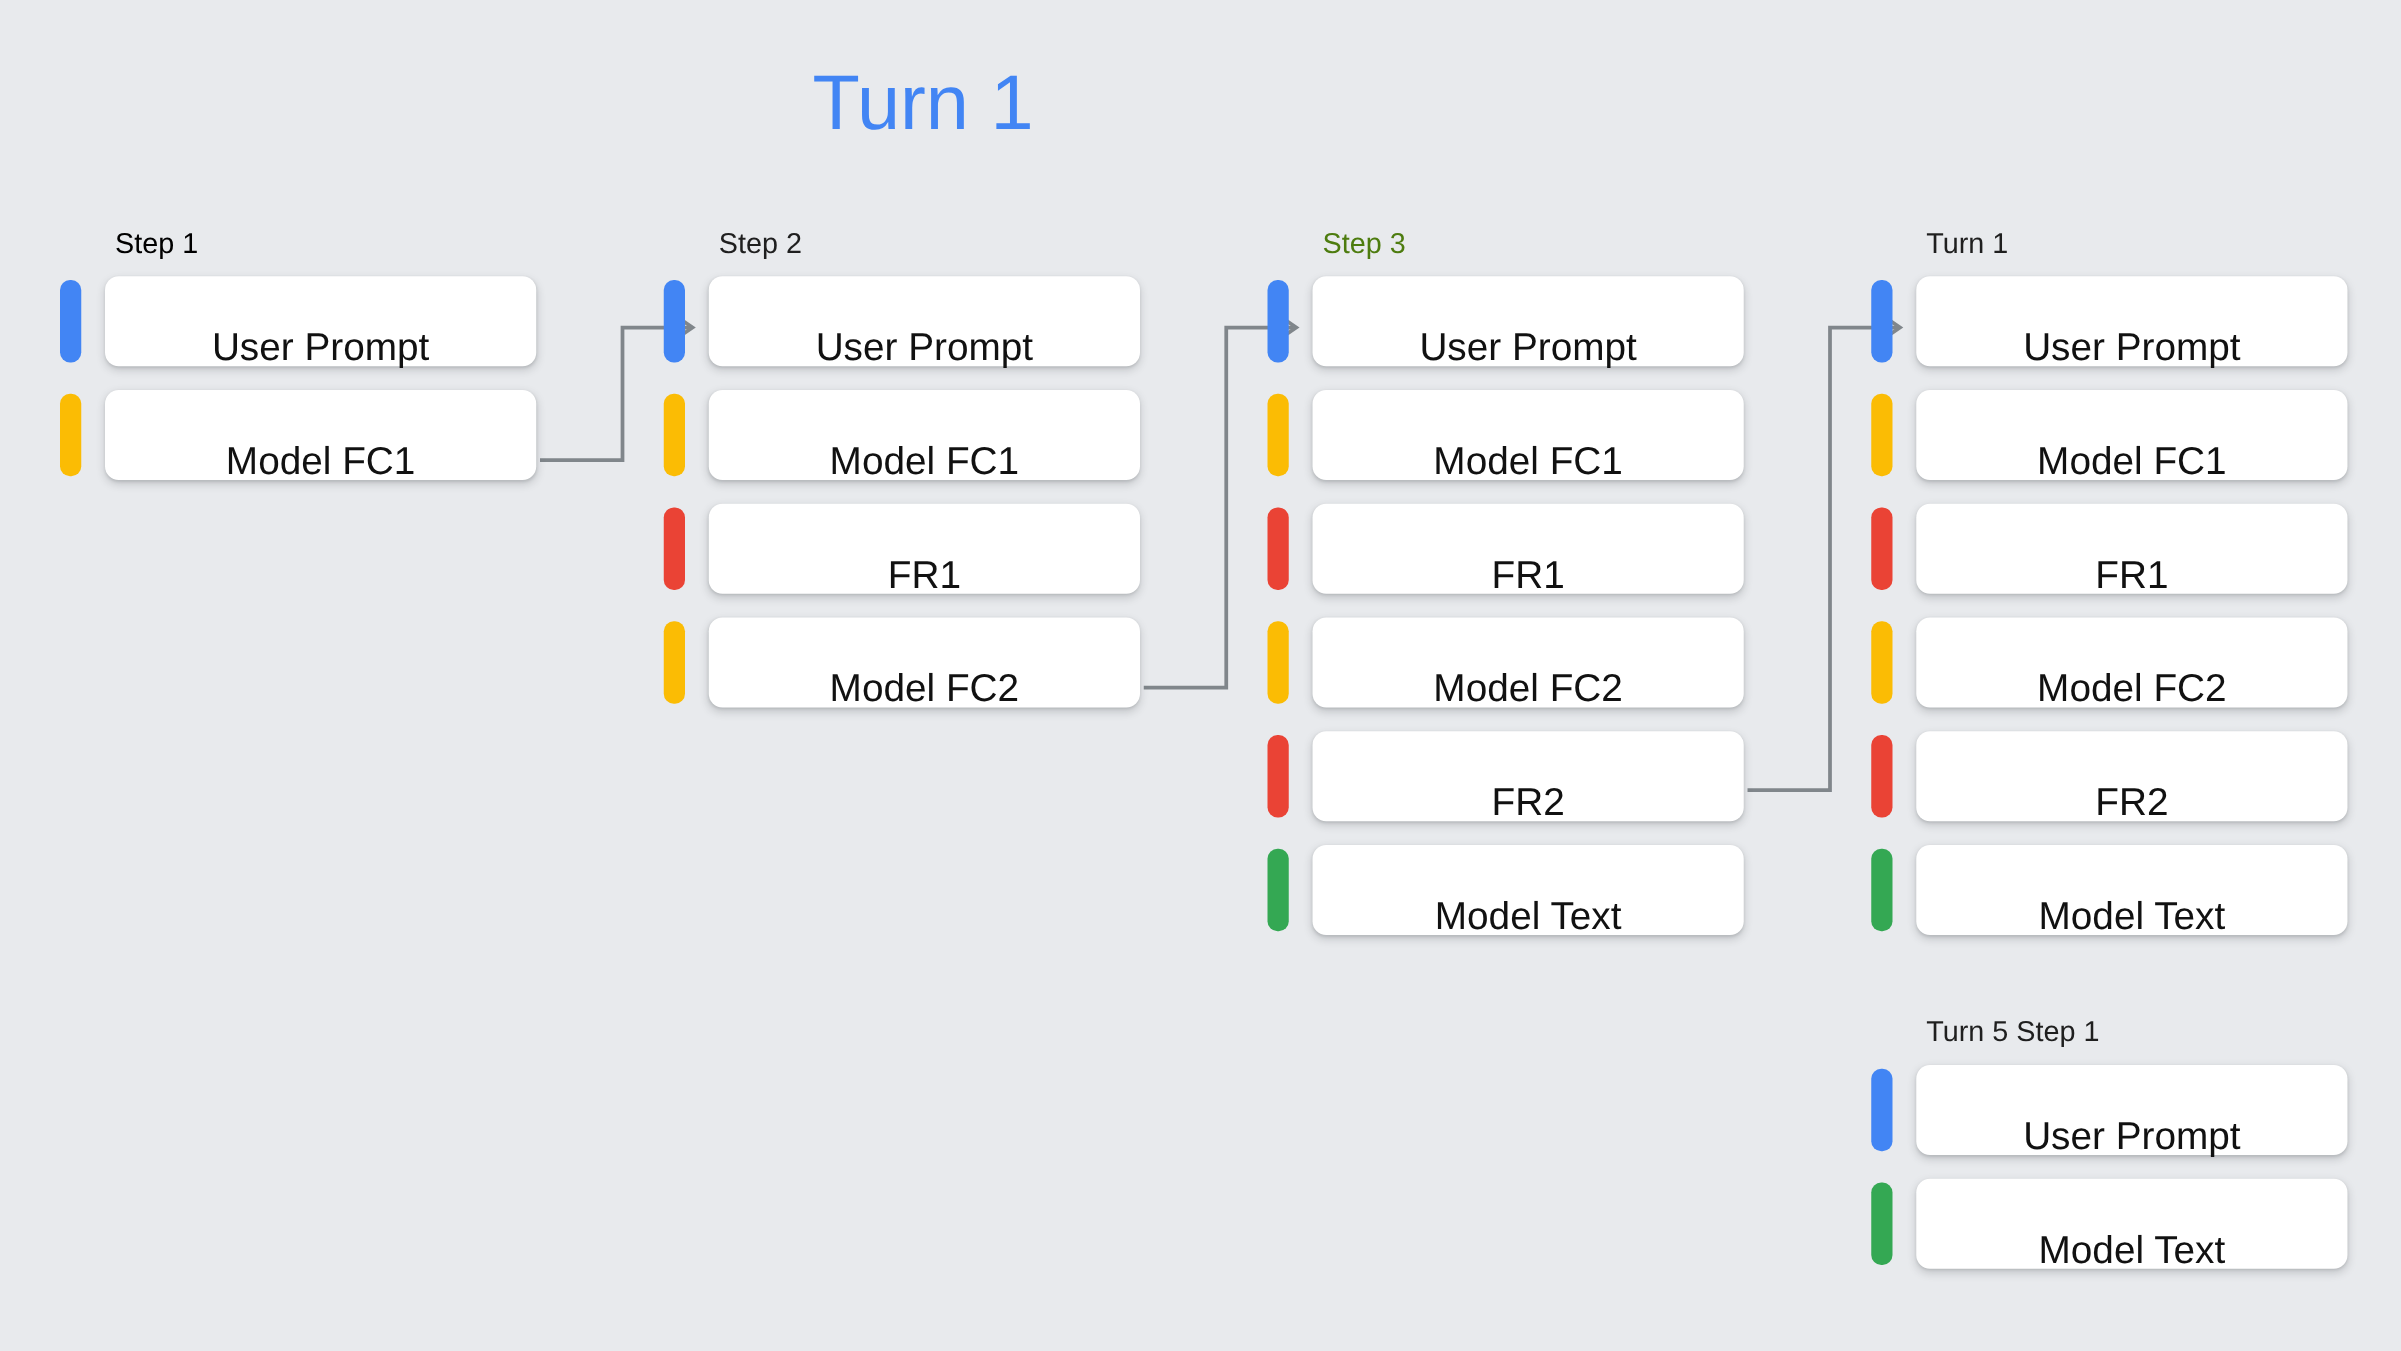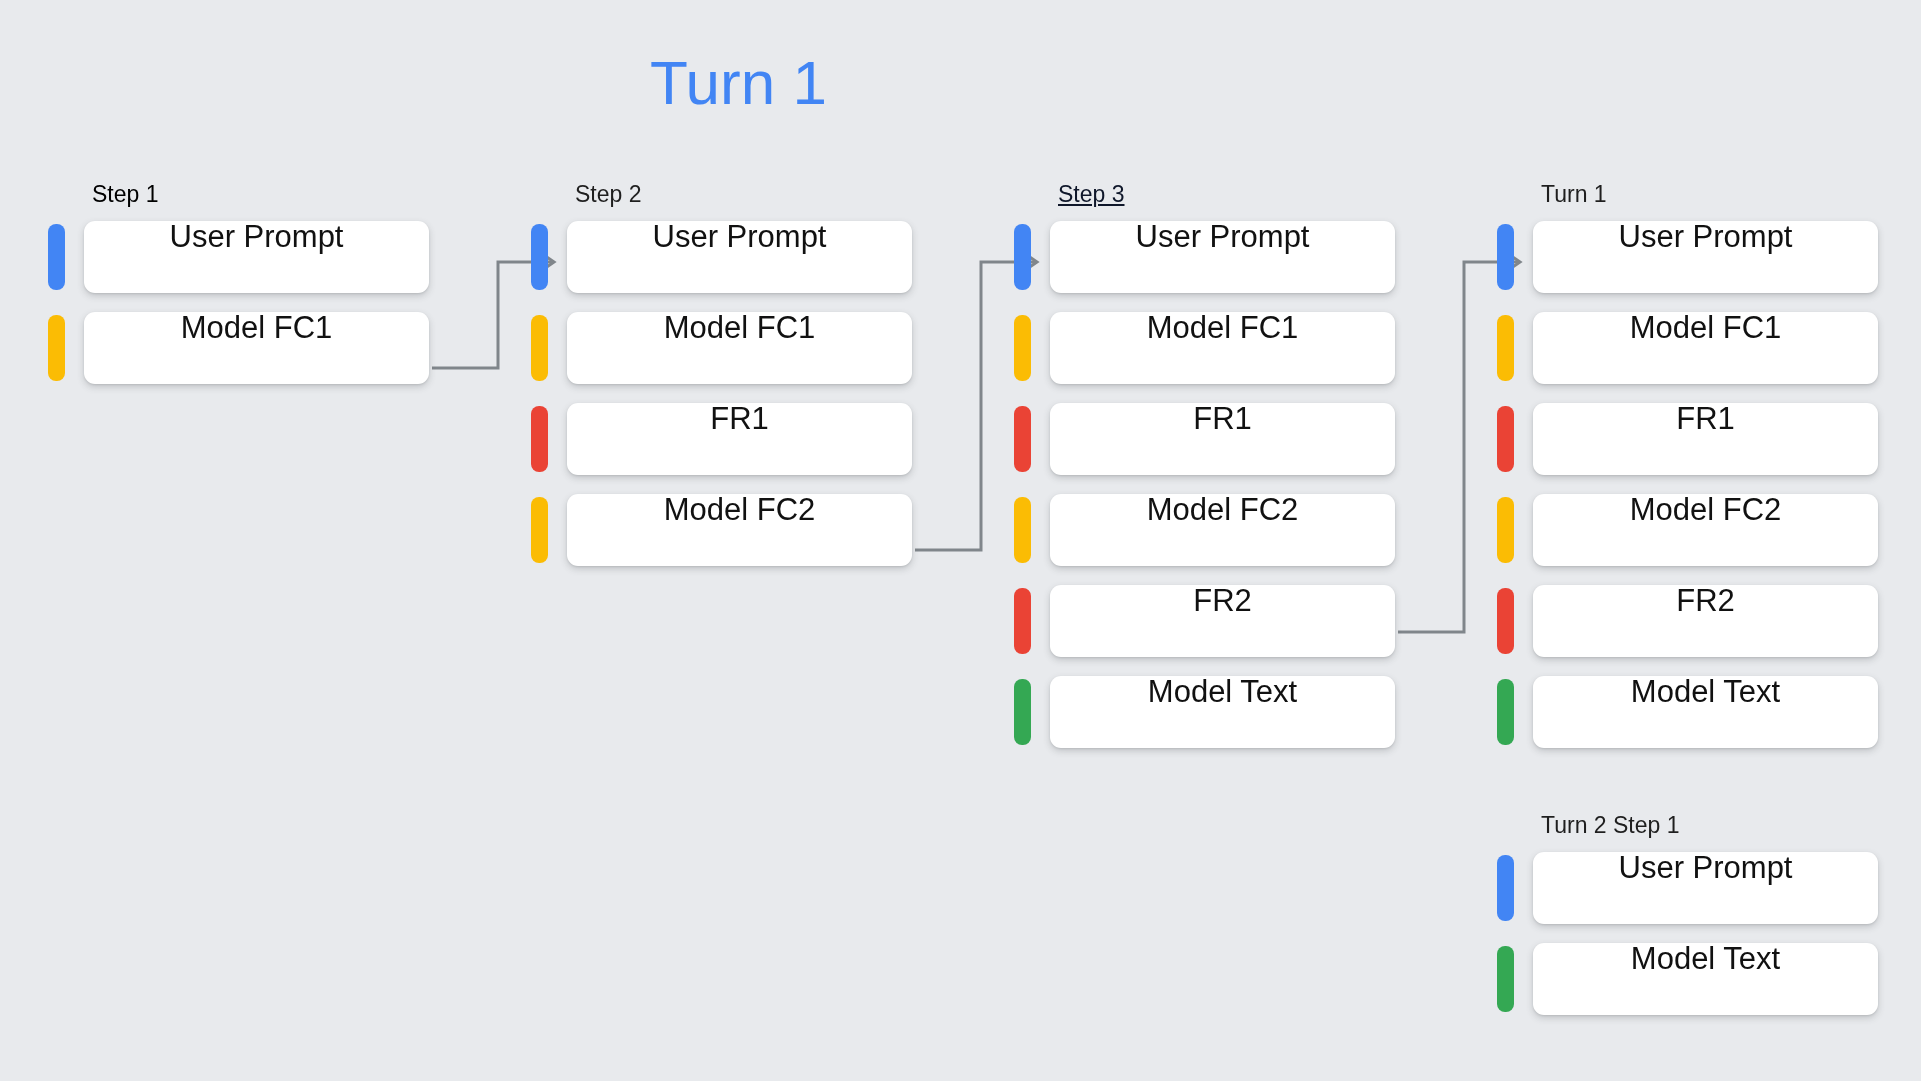--- a/index.html
+++ b/index.html
@@ -72,21 +72,21 @@
   }
   .card {
     position: absolute;
     left: 36px;
     top: 0;
     height: 72px;
     background: #ffffff;
     border-radius: 11px;
     box-shadow: 0 3px 7px rgba(60, 64, 67, 0.22), 0 1px 2px rgba(60,64,67,0.12);
     display: flex;
-    align-items: flex-start;
+    align-items: flex-end;
     justify-content: center;
   }
   .card-label {
     font-size: 31px;
     color: #111111;
     font-weight: 400;
     line-height: 1;
     white-space: nowrap;
   }
 
@@ -176,21 +176,21 @@
           </div>
           <div class="row">
             <div class="bar" style="background: rgb(251, 188, 4);"></div>
             <div class="card">
               <span class="card-label" style="color: rgb(17, 17, 17);">Model FC2</span>
             </div>
           </div>
         </div>
       </div>
       <div class="column col-w3" style="left: 1014px; top: 183px;">
-        <div class="column-label" style="color: #0f172a; text-decoration: underline;">Step 3</div>
+        <div class="column-label" style="color: #4d7c0f;">Step 3</div>
         <div class="rows">
           <div class="row">
             <div class="bar" style="background: rgb(66, 133, 244);"></div>
             <div class="card">
               <span class="card-label" style="color: rgb(17, 17, 17);">User Prompt</span>
             </div>
           </div>
           <div class="row">
             <div class="bar" style="background: rgb(251, 188, 4);"></div>
             <div class="card">
@@ -258,21 +258,21 @@
           </div>
           <div class="row">
             <div class="bar" style="background: rgb(52, 168, 83);"></div>
             <div class="card">
               <span class="card-label" style="color: rgb(17, 17, 17);">Model Text</span>
             </div>
           </div>
         </div>
       </div>
       <div class="column col-w4" style="left: 1497px; top: 814px;">
-        <div class="column-label" style="color: rgb(31, 31, 31);">Turn 2 Step 1</div>
+        <div class="column-label" style="color: rgb(31, 31, 31);">Turn 5 Step 1</div>
         <div class="rows">
           <div class="row">
             <div class="bar" style="background: rgb(66, 133, 244);"></div>
             <div class="card">
               <span class="card-label" style="color: rgb(17, 17, 17);">User Prompt</span>
             </div>
           </div>
           <div class="row">
             <div class="bar" style="background: rgb(52, 168, 83);"></div>
             <div class="card">

